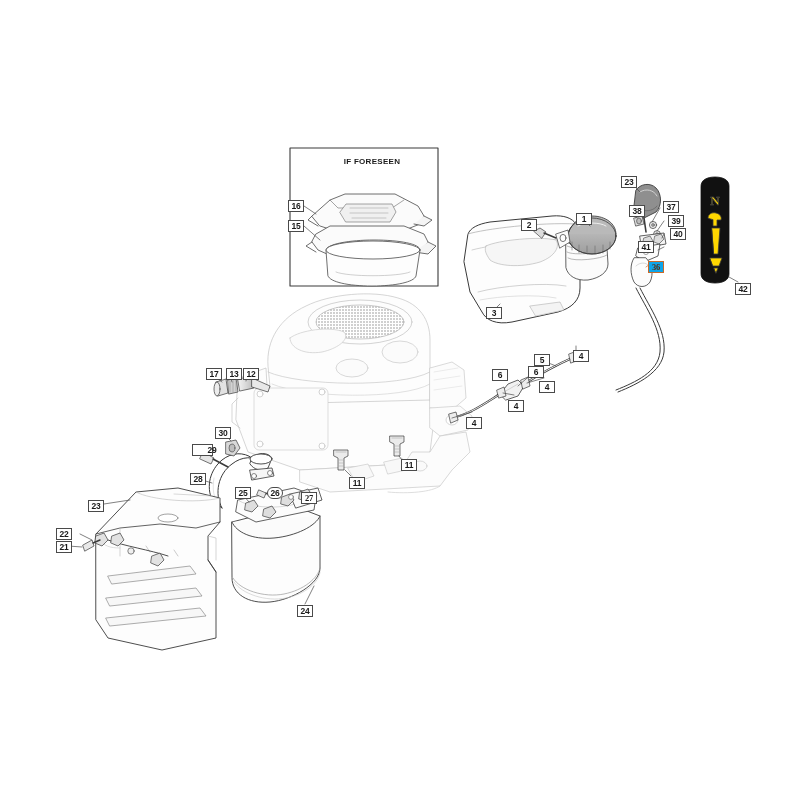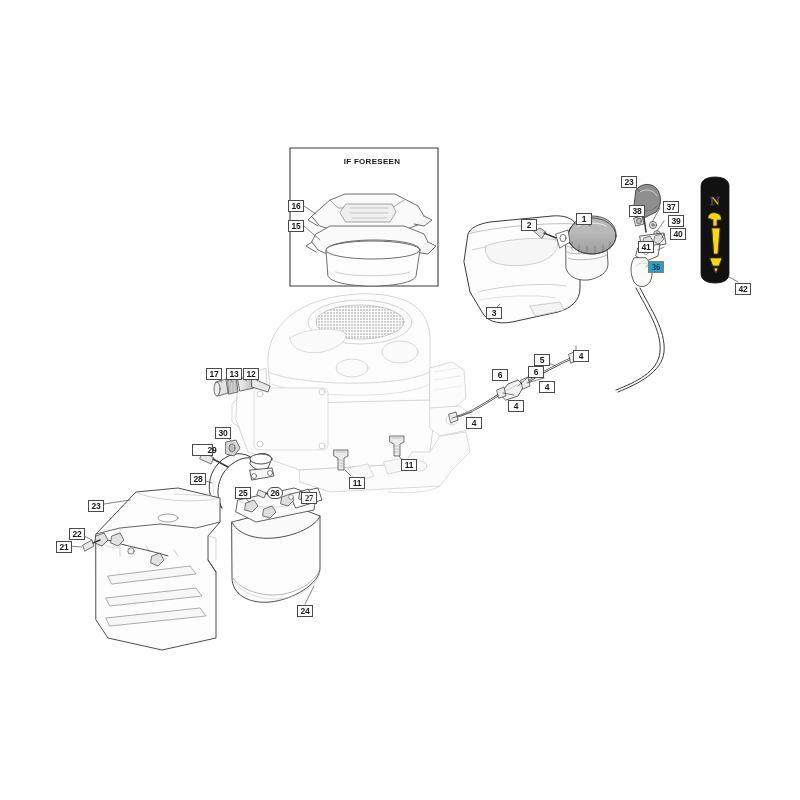--- a/index.html
+++ b/index.html
@@ -375,21 +375,21 @@
       <div class="callout" style="left: 349px; top: 477px;">11</div>
       <div class="callout" style="left: 401px; top: 459px;">11</div>
       <div class="callout" style="left: 215px; top: 427px;">30</div>
       <div class="callout" style="left: 192px; top: 444px; padding-left: 19px;">29</div>
       <div class="callout" style="left: 190px; top: 473px;">28</div>
       <div class="callout" style="left: 235px; top: 487px;">25</div>
       <div class="callout" style="left: 267px; top: 487px; border-radius: 6px;">26</div>
       <div class="callout" style="left: 301px; top: 492px; font-family: Liberation Serif, serif;">27</div>
       <div class="callout" style="left: 297px; top: 605px;">24</div>
       <div class="callout" style="left: 88px; top: 500px;">23</div>
-      <div class="callout" style="left: 69px; top: 528px;">22</div>
+      <div class="callout" style="left: 56px; top: 528px;">22</div>
       <div class="callout" style="left: 56px; top: 541px;">21</div>
       <div class="callout" style="left: 621px; top: 176px;">23</div>
       <div class="callout" style="left: 629px; top: 205px;">38</div>
       <div class="callout" style="left: 663px; top: 201px;">37</div>
       <div class="callout" style="left: 668px; top: 215px;">39</div>
       <div class="callout" style="left: 670px; top: 228px;">40</div>
       <div class="callout" style="left: 638px; top: 241px;">41</div>
       <div class="callout highlight" style="left: 648px; top: 261px;">36</div>
       <div class="callout" style="left: 735px; top: 283px;">42</div>
       <div class="callout" style="left: 288px; top: 200px;">16</div>

